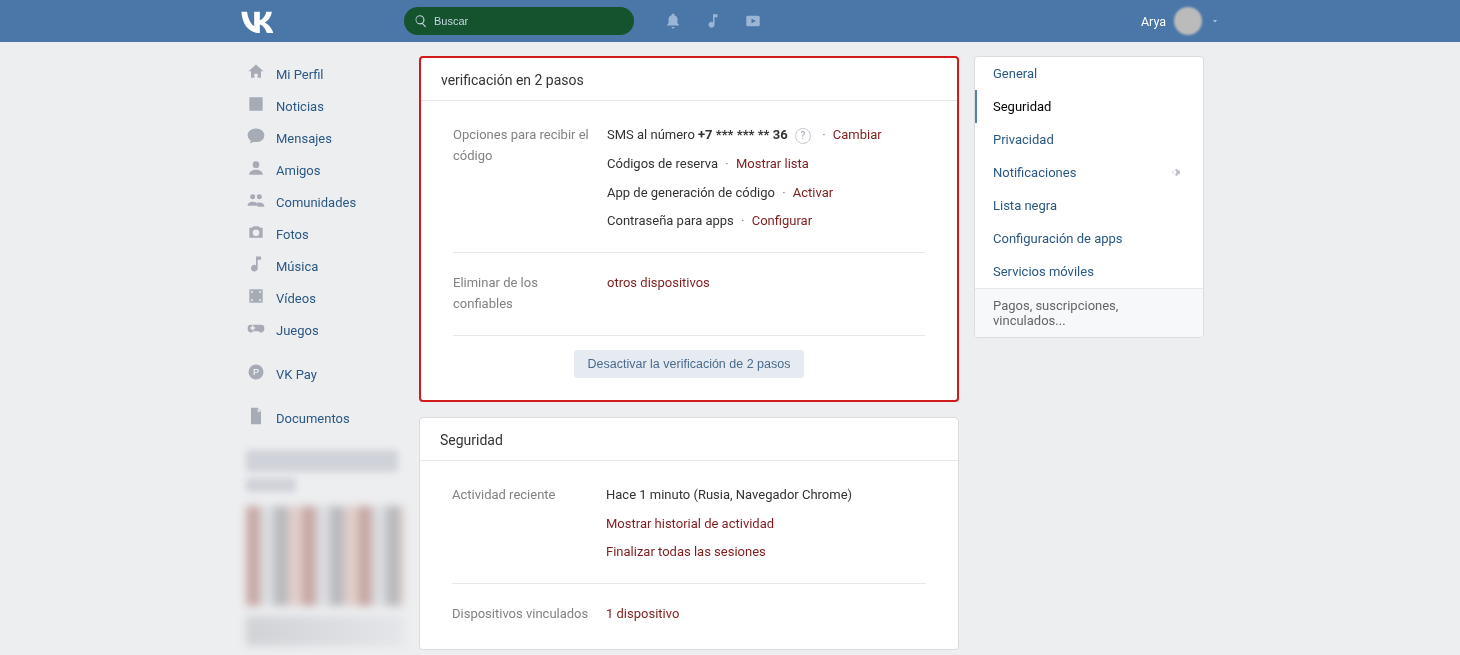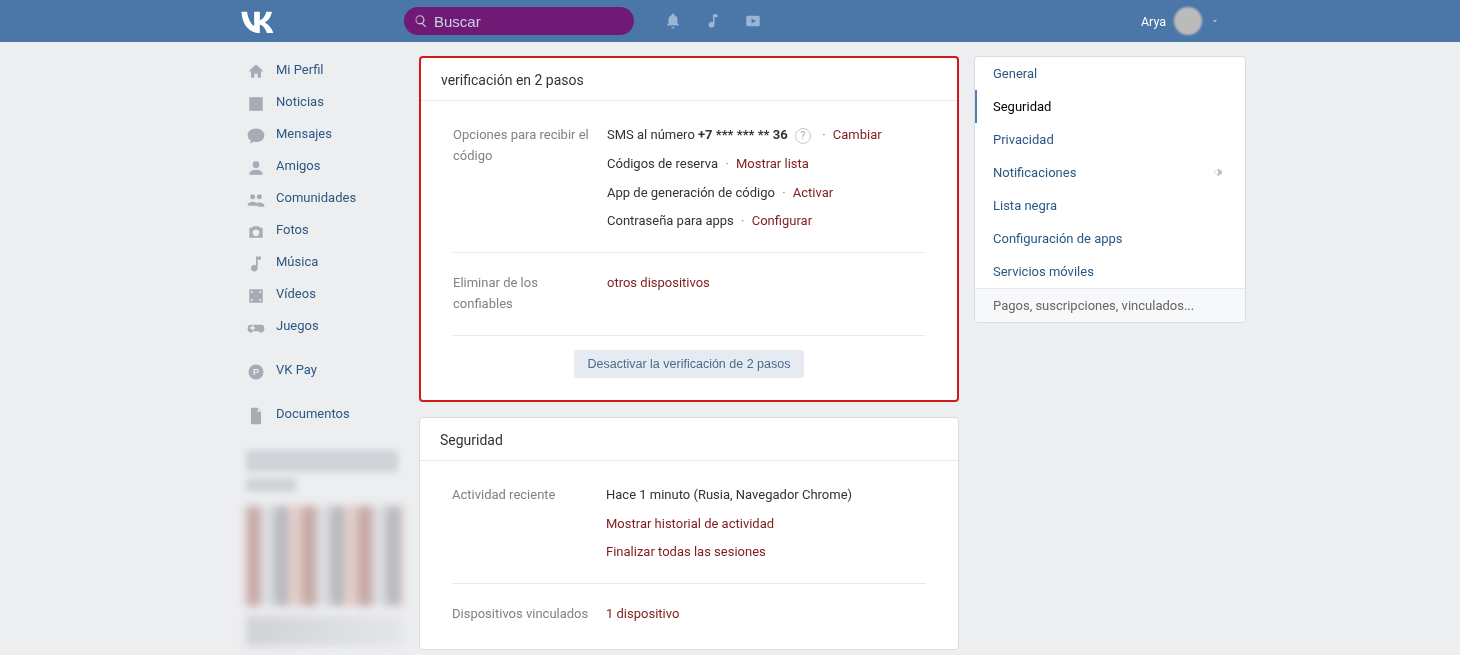--- a/index.html
+++ b/index.html
@@ -4,38 +4,38 @@
 <style>
   * { box-sizing: border-box; margin: 0; padding: 0; }
   body { font-family: -apple-system, BlinkMacSystemFont, "Segoe UI", Roboto, Helvetica, Arial, sans-serif; font-size: 13px; background: #edeef0; color: #000; }
   a { text-decoration: none; }
 
   
   .topbar { background: #4a76a8; height: 42px; display: flex; align-items: center; padding: 0 10px; color: #fff; }
   .topbar-inner { width: 980px; margin: 0 auto; display: flex; align-items: center; }
   .logo { width: 34px; height: 24px; margin-right: 130px; }
   .search-wrap { position: relative; width: 230px; margin-right: 18px; }
-  .search-wrap input { width: 100%; height: 28px; border: none; border-radius: 14px; background: #701a75; color: #fff; padding: 0 12px 0 30px; font-size: 15px; }
+  .search-wrap input { width: 100%; height: 28px; border: none; border-radius: 14px; background: #14532d; color: #fff; padding: 0 12px 0 30px; font-size: 11px; }
   .search-wrap input::placeholder { color: #c6d4e4; }
   .search-icon { position: absolute; left: 10px; top: 7px; width: 14px; height: 14px; fill: #c6d4e4; }
   .top-icons { display: flex; align-items: center; gap: 22px; margin-left: 12px; }
   .top-icons svg { width: 18px; height: 18px; fill: #9bb5d4; cursor: pointer; }
   .spacer { flex: 1; }
   .user-area { display: flex; align-items: center; gap: 8px; color: #fff; font-size: 12.5px; cursor: pointer; }
   .avatar { width: 28px; height: 28px; border-radius: 50%; background: #bbb; filter: blur(1px); }
   .chev { width: 10px; height: 10px; fill: #c6d4e4; }
 
   
   .page { width: 980px; margin: 0 auto; display: flex; padding-top: 14px; gap: 15px; align-items: flex-start; }
   .left-col { width: 164px; flex-shrink: 0; }
   .mid-col { width: 540px; flex-shrink: 0; }
-  .right-col { width: 272px; flex-shrink: 0; }
-
-  
-  .nav-item { display: flex; align-items: flex-start; gap: 10px; padding: 6px 6px; color: #2a5885; border-radius: 3px; cursor: pointer; font-size: 13px; }
+  .right-col { width: 230px; flex-shrink: 0; }
+
+  
+  .nav-item { display: flex; align-items: flex-end; gap: 10px; padding: 6px 6px; color: #2a5885; border-radius: 3px; cursor: pointer; font-size: 13px; }
   .nav-item svg { width: 20px; height: 20px; fill: #a6abb5; }
   .nav-sep { height: 12px; }
   .nav-blurred { height: 22px; margin: 6px 6px 4px; background: #cfd2d8; filter: blur(3px); border-radius: 3px; }
   .nav-blurred.small { width: 50px; height: 14px; }
   .thumbs { margin-top: 14px; height: 100px; background: repeating-linear-gradient(90deg,#c7a9a5 0 14px,#dcdde1 14px 28px,#b8babe 28px 42px,#e2ceca 42px 56px); filter: blur(4px); border-radius: 2px; margin-left:6px; margin-right:0; }
   .thumbs2 { margin-top: 10px; height: 30px; background: linear-gradient(90deg,#d0d2d5,#e4e6e9); filter: blur(4px); margin-left:6px; }
 
   
   .panel { background: #fff; border: 1px solid #dbdce0; border-radius: 4px; margin-bottom: 15px; }
   .panel.red-outline { border: 2px solid #d11a1a; border-radius: 4px; }

